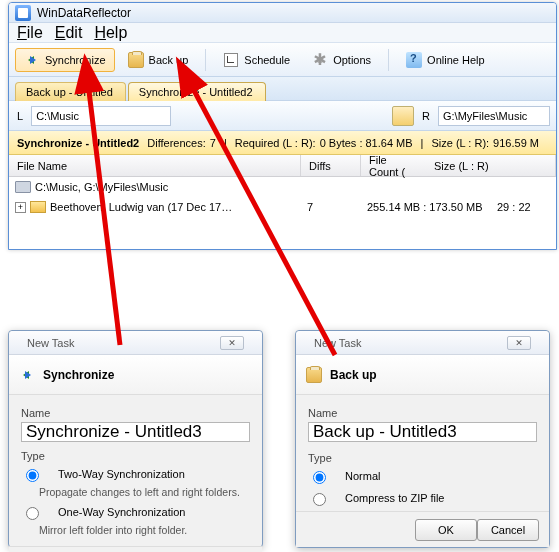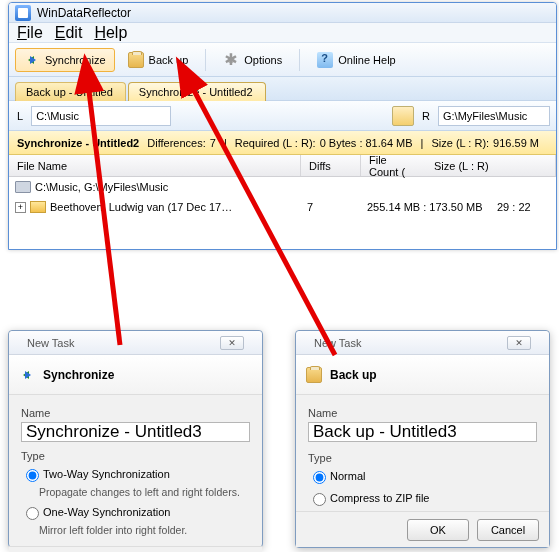--- a/index.html
+++ b/index.html
@@ -148,25 +148,25 @@
   .dialog .xbtn{width:24px;height:14px;border:1px solid #b7c0cd;border-radius:2px;display:flex;align-items:center;justify-content:center;font-size:9px;background:linear-gradient(#fff,#e6ebf2);}
   .dialog .dhdr{
     height:40px;background:linear-gradient(#fff,#f3f3f3);
     border-bottom:1px solid #ddd;
     display:flex;align-items:center;gap:8px;padding:0 10px;
     font-weight:bold;font-size:12px;
   }
   .dinner{padding:8px 12px 4px;}
   .dlabel{color:#444;margin-bottom:3px;margin-top:4px;}
   .dinner input[type=text]{width:100%;height:20px;border:1px solid #b6b6b6;background:#fff;padding:0 4px;font-size:17px;}
-  .dinner .rad{display:flex;align-items:center;gap:1px;margin:4px 0;}
+  .dinner .rad{display:flex;align-items:center;gap:16px;margin:4px 0;}
   .dinner .desc{color:#555;margin:0 0 6px 18px;font-size:10.5px;}
   .dbtns{
     height:36px;border-top:1px solid #ddd;background:#f1f1f1;
-    display:flex;justify-content:flex-end;align-items:center;gap:8px;padding:0 10px;
+    display:flex;justify-content:flex-end;align-items:center;gap:0;padding:0 10px;
   }
   .btn{min-width:62px;height:22px;border:1px solid #9a9a9a;border-radius:3px;background:linear-gradient(#fefefe,#e6e6e6);font-size:11px;display:flex;align-items:center;justify-content:center;}
 
   
   .arrow{position:absolute;pointer-events:none;}
   .arrow svg{overflow:visible;}
 </style>
 </head>
 <body>
 
@@ -185,20 +185,24 @@
   <div class="toolbar">
     <div class="tbtn hov">
       <span class="ic ic-sync"></span>
       <span>Synchronize</span>
     </div>
     <div class="tbtn">
       <span class="ic ic-backup"></span>
       <span>Back up</span>
     </div>
     <div class="sep"></div>
+    <div class="tbtn">
+      <span class="ic ic-sched"></span>
+      <span>Schedule</span>
+    </div>
     <div class="tbtn">
       <span class="ic ic-opt"></span>
       <span>Options</span>
     </div>
     <div class="sep"></div>
     <div class="tbtn">
       <span class="ic ic-help"></span>
       <span>Online Help</span>
     </div>
   </div>

